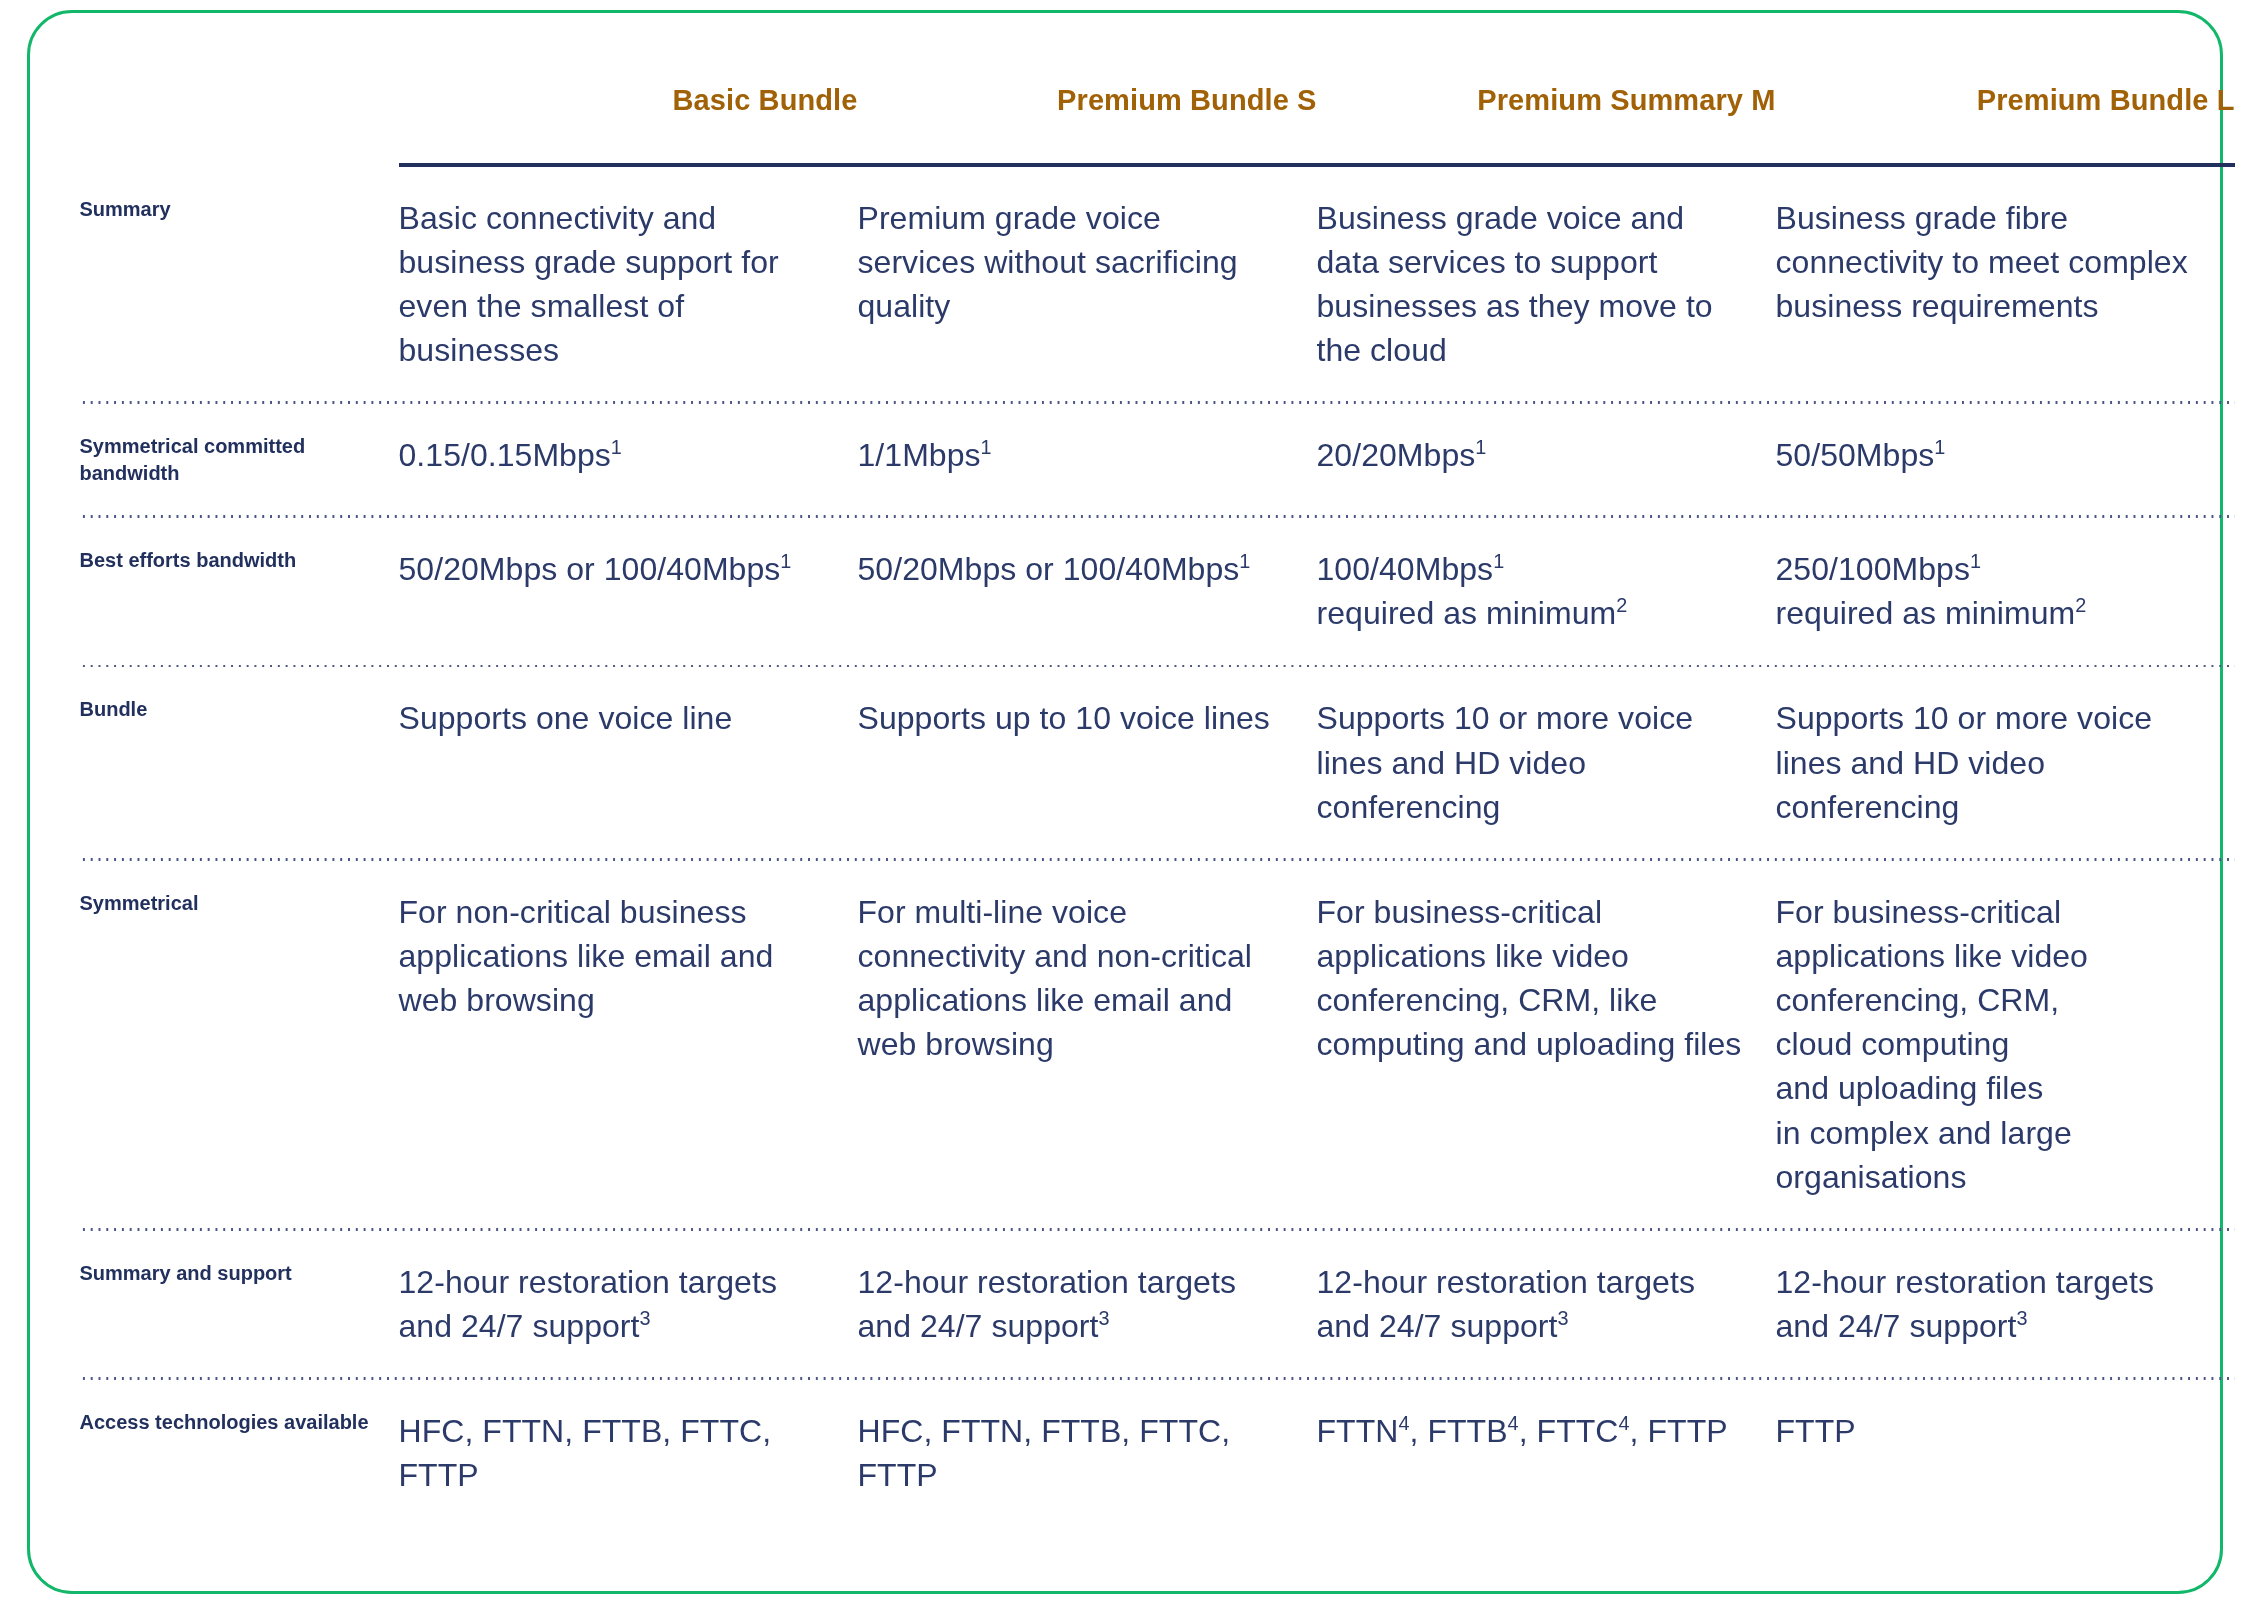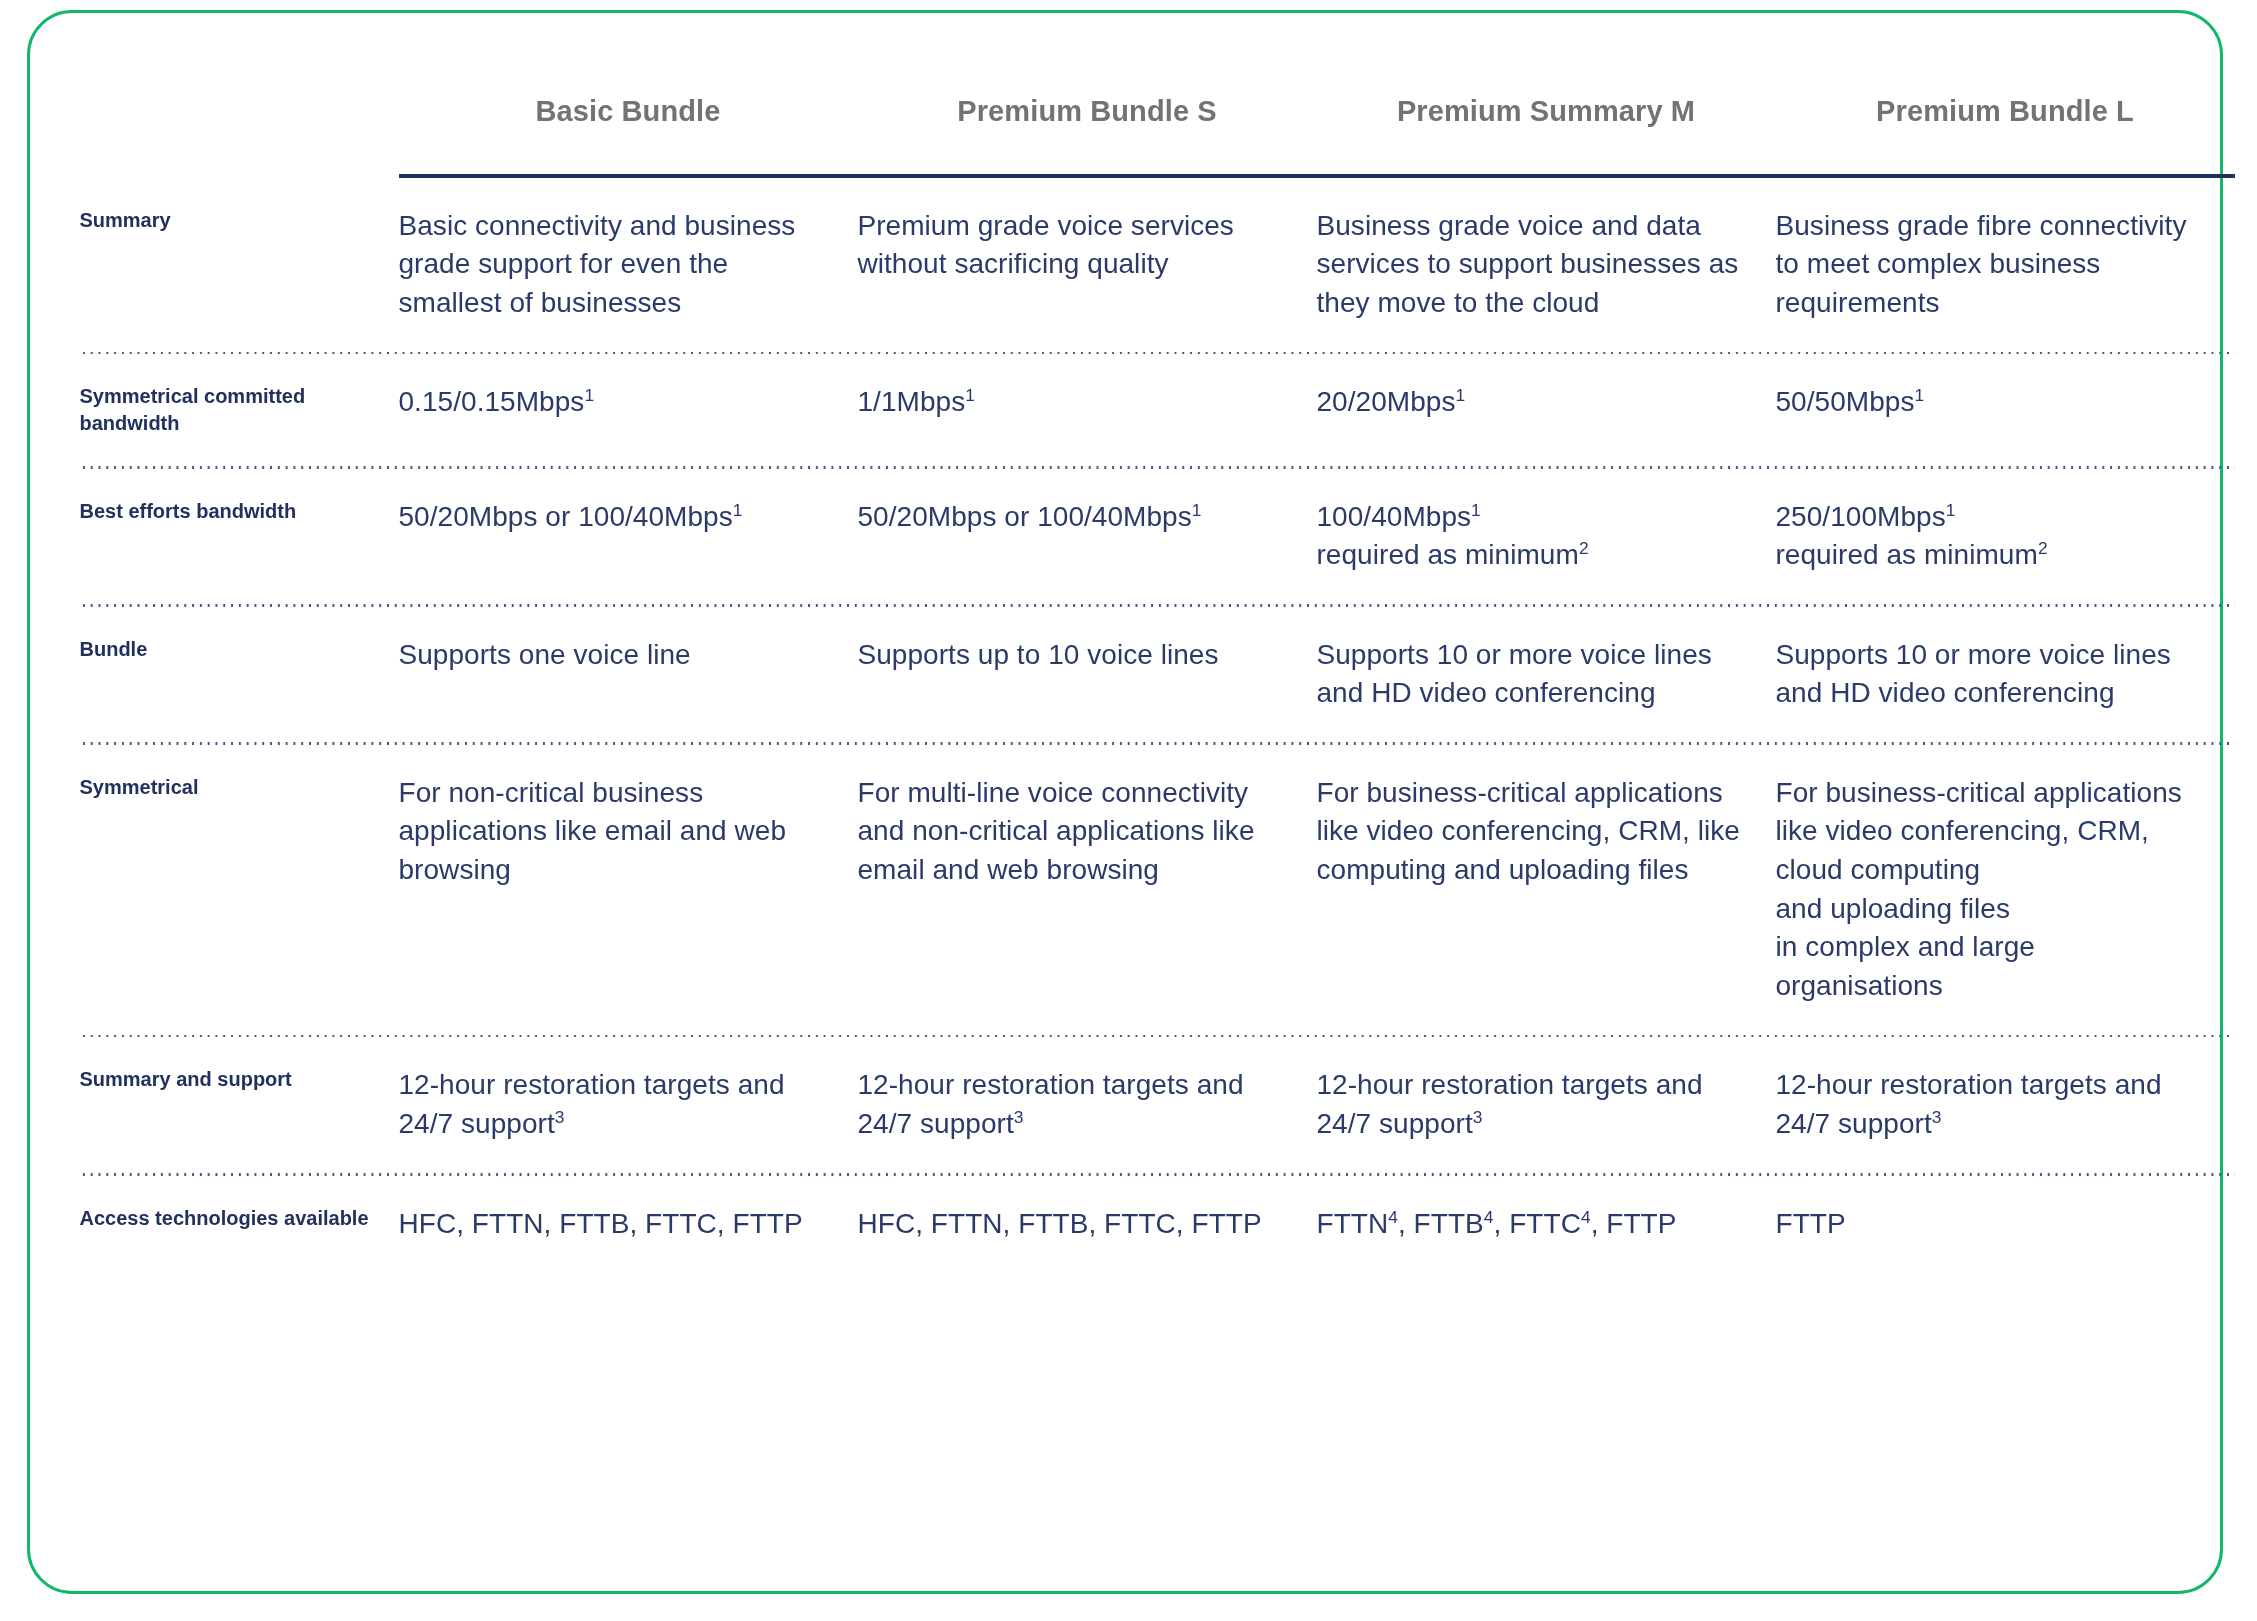--- a/index.html
+++ b/index.html
@@ -37,28 +37,28 @@
     table-layout: fixed;
   }
 
   #bundle-table col.c-label { width: 319px; }
   #bundle-table col.c-col   { width: 459px; }
   #bundle-table col.c-pad   { width: 50px; }
 
   
   .hdr-cell {
     vertical-align: bottom;
-    padding: 16px 0 0 0;
+    padding: 5px 0 0 0;
     height: 145px;
     font-size: 29px;
     font-weight: bold;
-    color: #737373;
+    color: #a16207;
     letter-spacing: 0.1px;
     line-height: 1.15;
-    text-align: center;
+    text-align: right;
   }
   .hdr-cell .hdr-inner {
     padding-bottom: 45px;
   }
   .hdr-label { height: 145px; }
 
   
   .hdr-rule-row td {
     padding: 0;
     height: 3.9px;
@@ -72,21 +72,21 @@
     vertical-align: top;
     font-size: 20px;
     font-weight: bold;
     color: #22305e;
     line-height: 1.33;
     padding: 0 23.5px 0 0;
     text-align: left;
   }
   .row-cell {
     vertical-align: top;
-    font-size: 28px;
+    font-size: 32px;
     font-weight: normal;
     color: #2b3a69;
     line-height: 1.38;
     padding: 0 33px 0 0;
     text-align: left;
     letter-spacing: 0.05px;
   }
   .row-cell sup, .row-label sup {
     font-size: 0.62em;
     line-height: 0;

